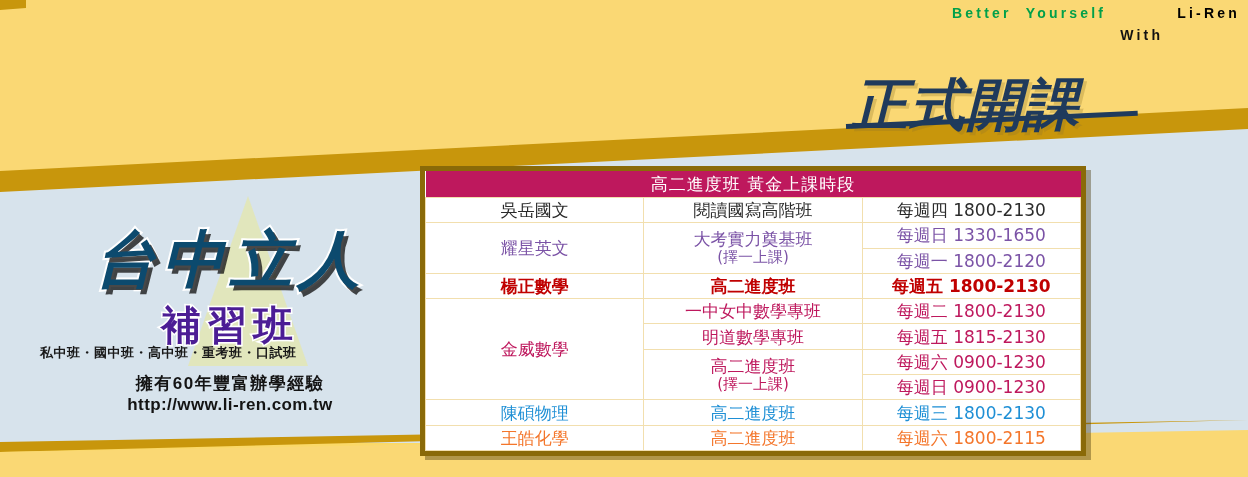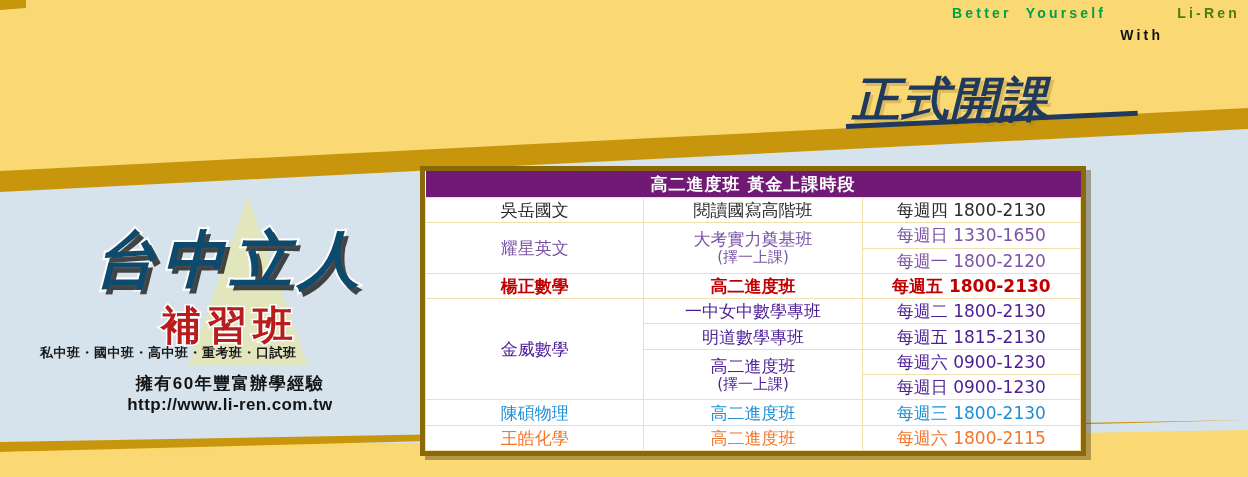--- a/index.html
+++ b/index.html
@@ -45,37 +45,37 @@
 
   
   .tagline{
     position:absolute;left:640px;top:2px;width:600px;height:22px;
     font-size:14px;font-weight:bold;letter-spacing:3.2px;
     display:flex;align-items:center;justify-content:flex-end;gap:14px;
     white-space:nowrap;
   }
   .tg-green{color:#00A04A;}
   .tg-black{color:#111111;margin-top:43px;}
-  .tg-red{color:#4d7c0f;}
+  .tg-red{color:#000000;}
 
   
   .headline{
     position:absolute;left:78px;top:16px;
     font-family:"DejaVu Serif","Liberation Serif",serif;
     font-size:116px;font-weight:bold;font-style:italic;
     color:#1A72C4;
     letter-spacing:-4px;
     text-shadow:7px 7px 0 rgba(150,120,40,.42);
     line-height:1.05;
     white-space:nowrap;
   }
   .sub-headline{
     position:absolute;left:852px;top:68px;
     font-family:"DejaVu Serif","Liberation Serif",serif;
-    font-size:48px;font-weight:bold;font-style:italic;
+    font-size:56px;font-weight:bold;font-style:italic;
     color:#1F3A5C;
     letter-spacing:1px;
     white-space:nowrap;
     text-shadow:3px 3px 0 rgba(150,120,40,.30);
   }
   .sub-headline-underline{
     position:absolute;left:846px;top:124px;width:292px;height:5px;
     background:#1F3A5C;transform:rotate(-2.6deg);transform-origin:left center;
   }
 
@@ -96,21 +96,21 @@
     white-space:nowrap;
     -webkit-text-stroke:4px #FFFFFF;
     paint-order:stroke fill;
     text-shadow:4px 5px 0 rgba(20,20,20,.78);
   }
   .logo-sub{
     position:absolute;left:0px;top:102px;width:380px;
     text-align:center;
     font-family:"DejaVu Serif","Liberation Serif",serif;
     font-size:40px;font-weight:bold;
-    color:#b91c1c;letter-spacing:6px;white-space:nowrap;
+    color:#4c1d95;letter-spacing:6px;white-space:nowrap;
     -webkit-text-stroke:3px #FFFFFF;paint-order:stroke fill;
   }
   .logo-classes{
     position:absolute;left:0px;top:148px;width:380px;
     text-align:left;
     font-size:13px;font-weight:bold;color:#1A1A1A;
     letter-spacing:.5px;white-space:nowrap;
   }
   .logo-exp{
     position:absolute;left:0px;top:176px;width:380px;
@@ -136,43 +136,43 @@
     box-sizing:border-box;
     background:#FFFFFF;
     overflow:hidden;
   }
   table.sched{
     width:100%;height:100%;border-collapse:collapse;
     table-layout:fixed;
     font-family:"DejaVu Sans","Liberation Sans",sans-serif;
   }
   table.sched th.head{
-    background:#701a75;color:#FFFFFF;
-    font-size:17px;font-weight:bold;letter-spacing:1px;
+    background:#be185d;color:#FFFFFF;
+    font-size:17px;font-weight:normal;letter-spacing:1px;
     height:26px;padding:0 0 0 0;
     text-align:center;
     border:none;
   }
   table.sched td{
     border:1px solid #F2DFAE;
     font-size:17px;
     text-align:center;
     vertical-align:middle;
     padding:2px 4px;
     background:#FFFFFF;
     line-height:1.18;
   }
   td.c-teacher{width:122px;}
   td.c-course{width:248px;}
   td.c-time{width:auto;}
   .small-note{font-size:15px;display:block;}
   .t-black{color:#2B2B2B;}
   .t-purple{color:#7B53A6;}
   .t-red{color:#C00000;font-weight:bold;}
-  .t-green{color:#4c1d95;}
+  .t-green{color:#be185d;}
   .t-blue{color:#1E8FD5;}
   .t-orange{color:#F4762B;}
 </style>
 </head>
 <body>
 
 <div id="stage">
 
   <div class="bg-yellow-top"></div>
   <div class="bg-gold-diag"></div>

